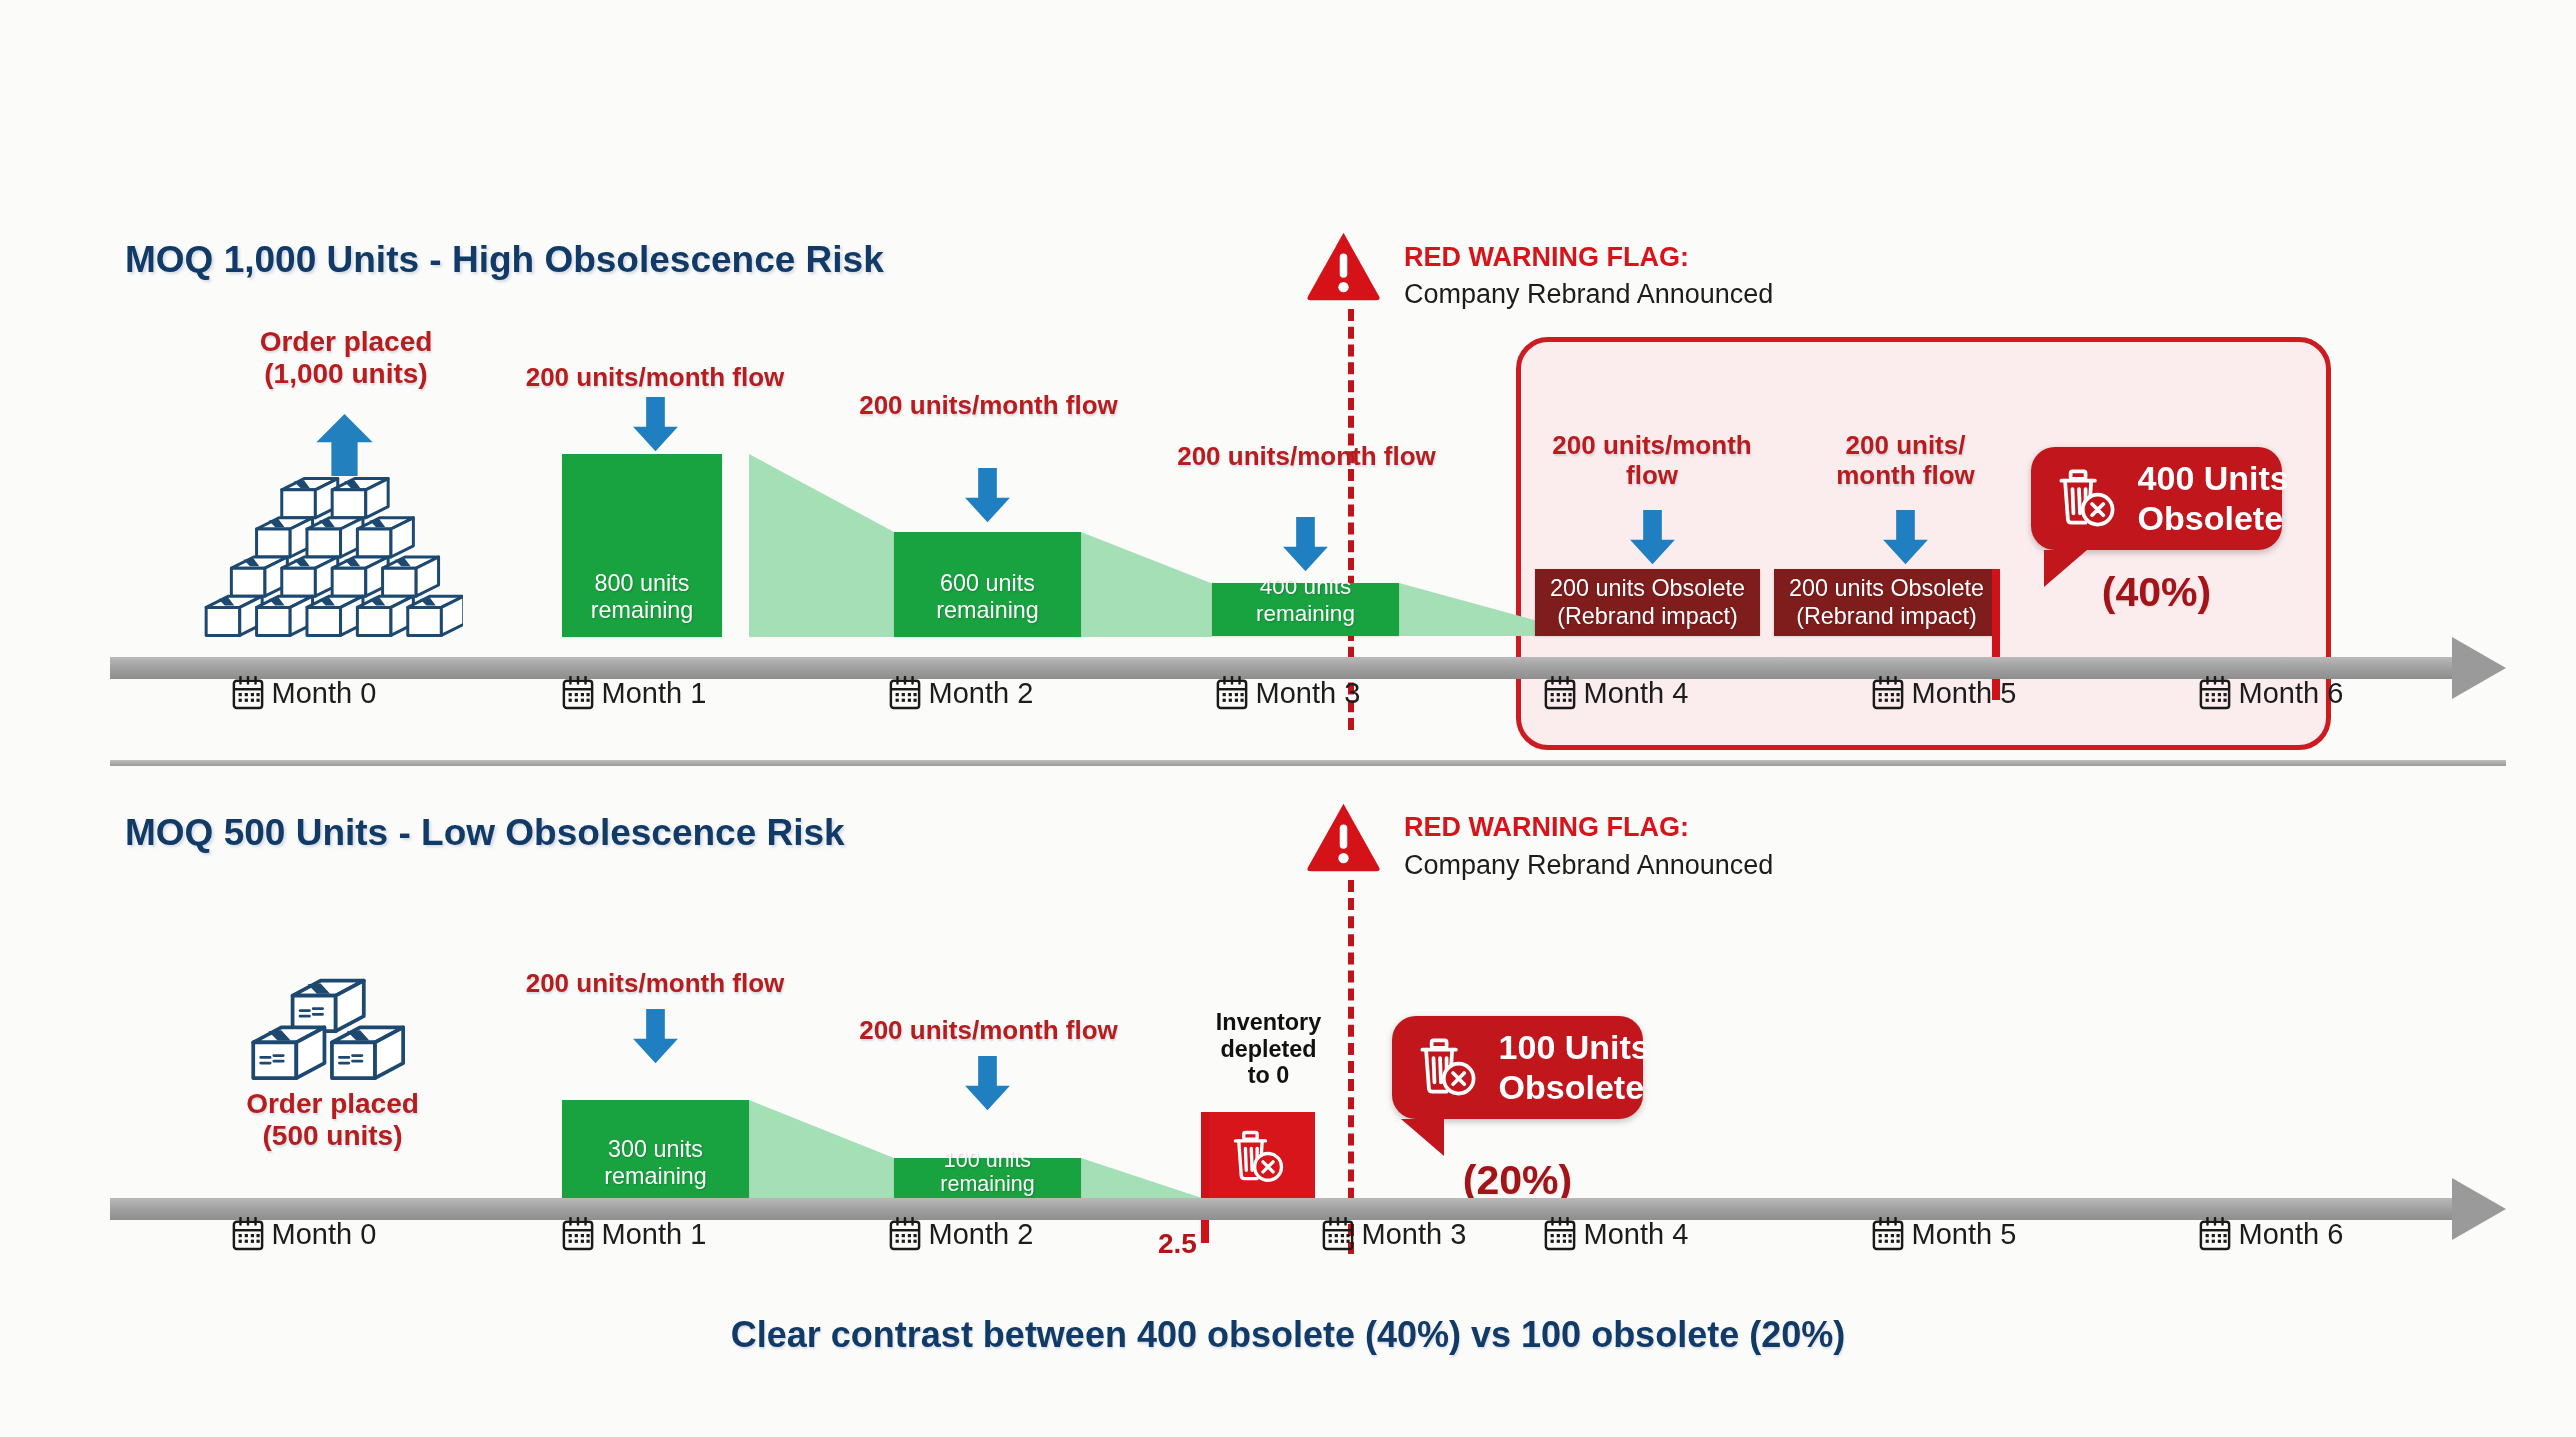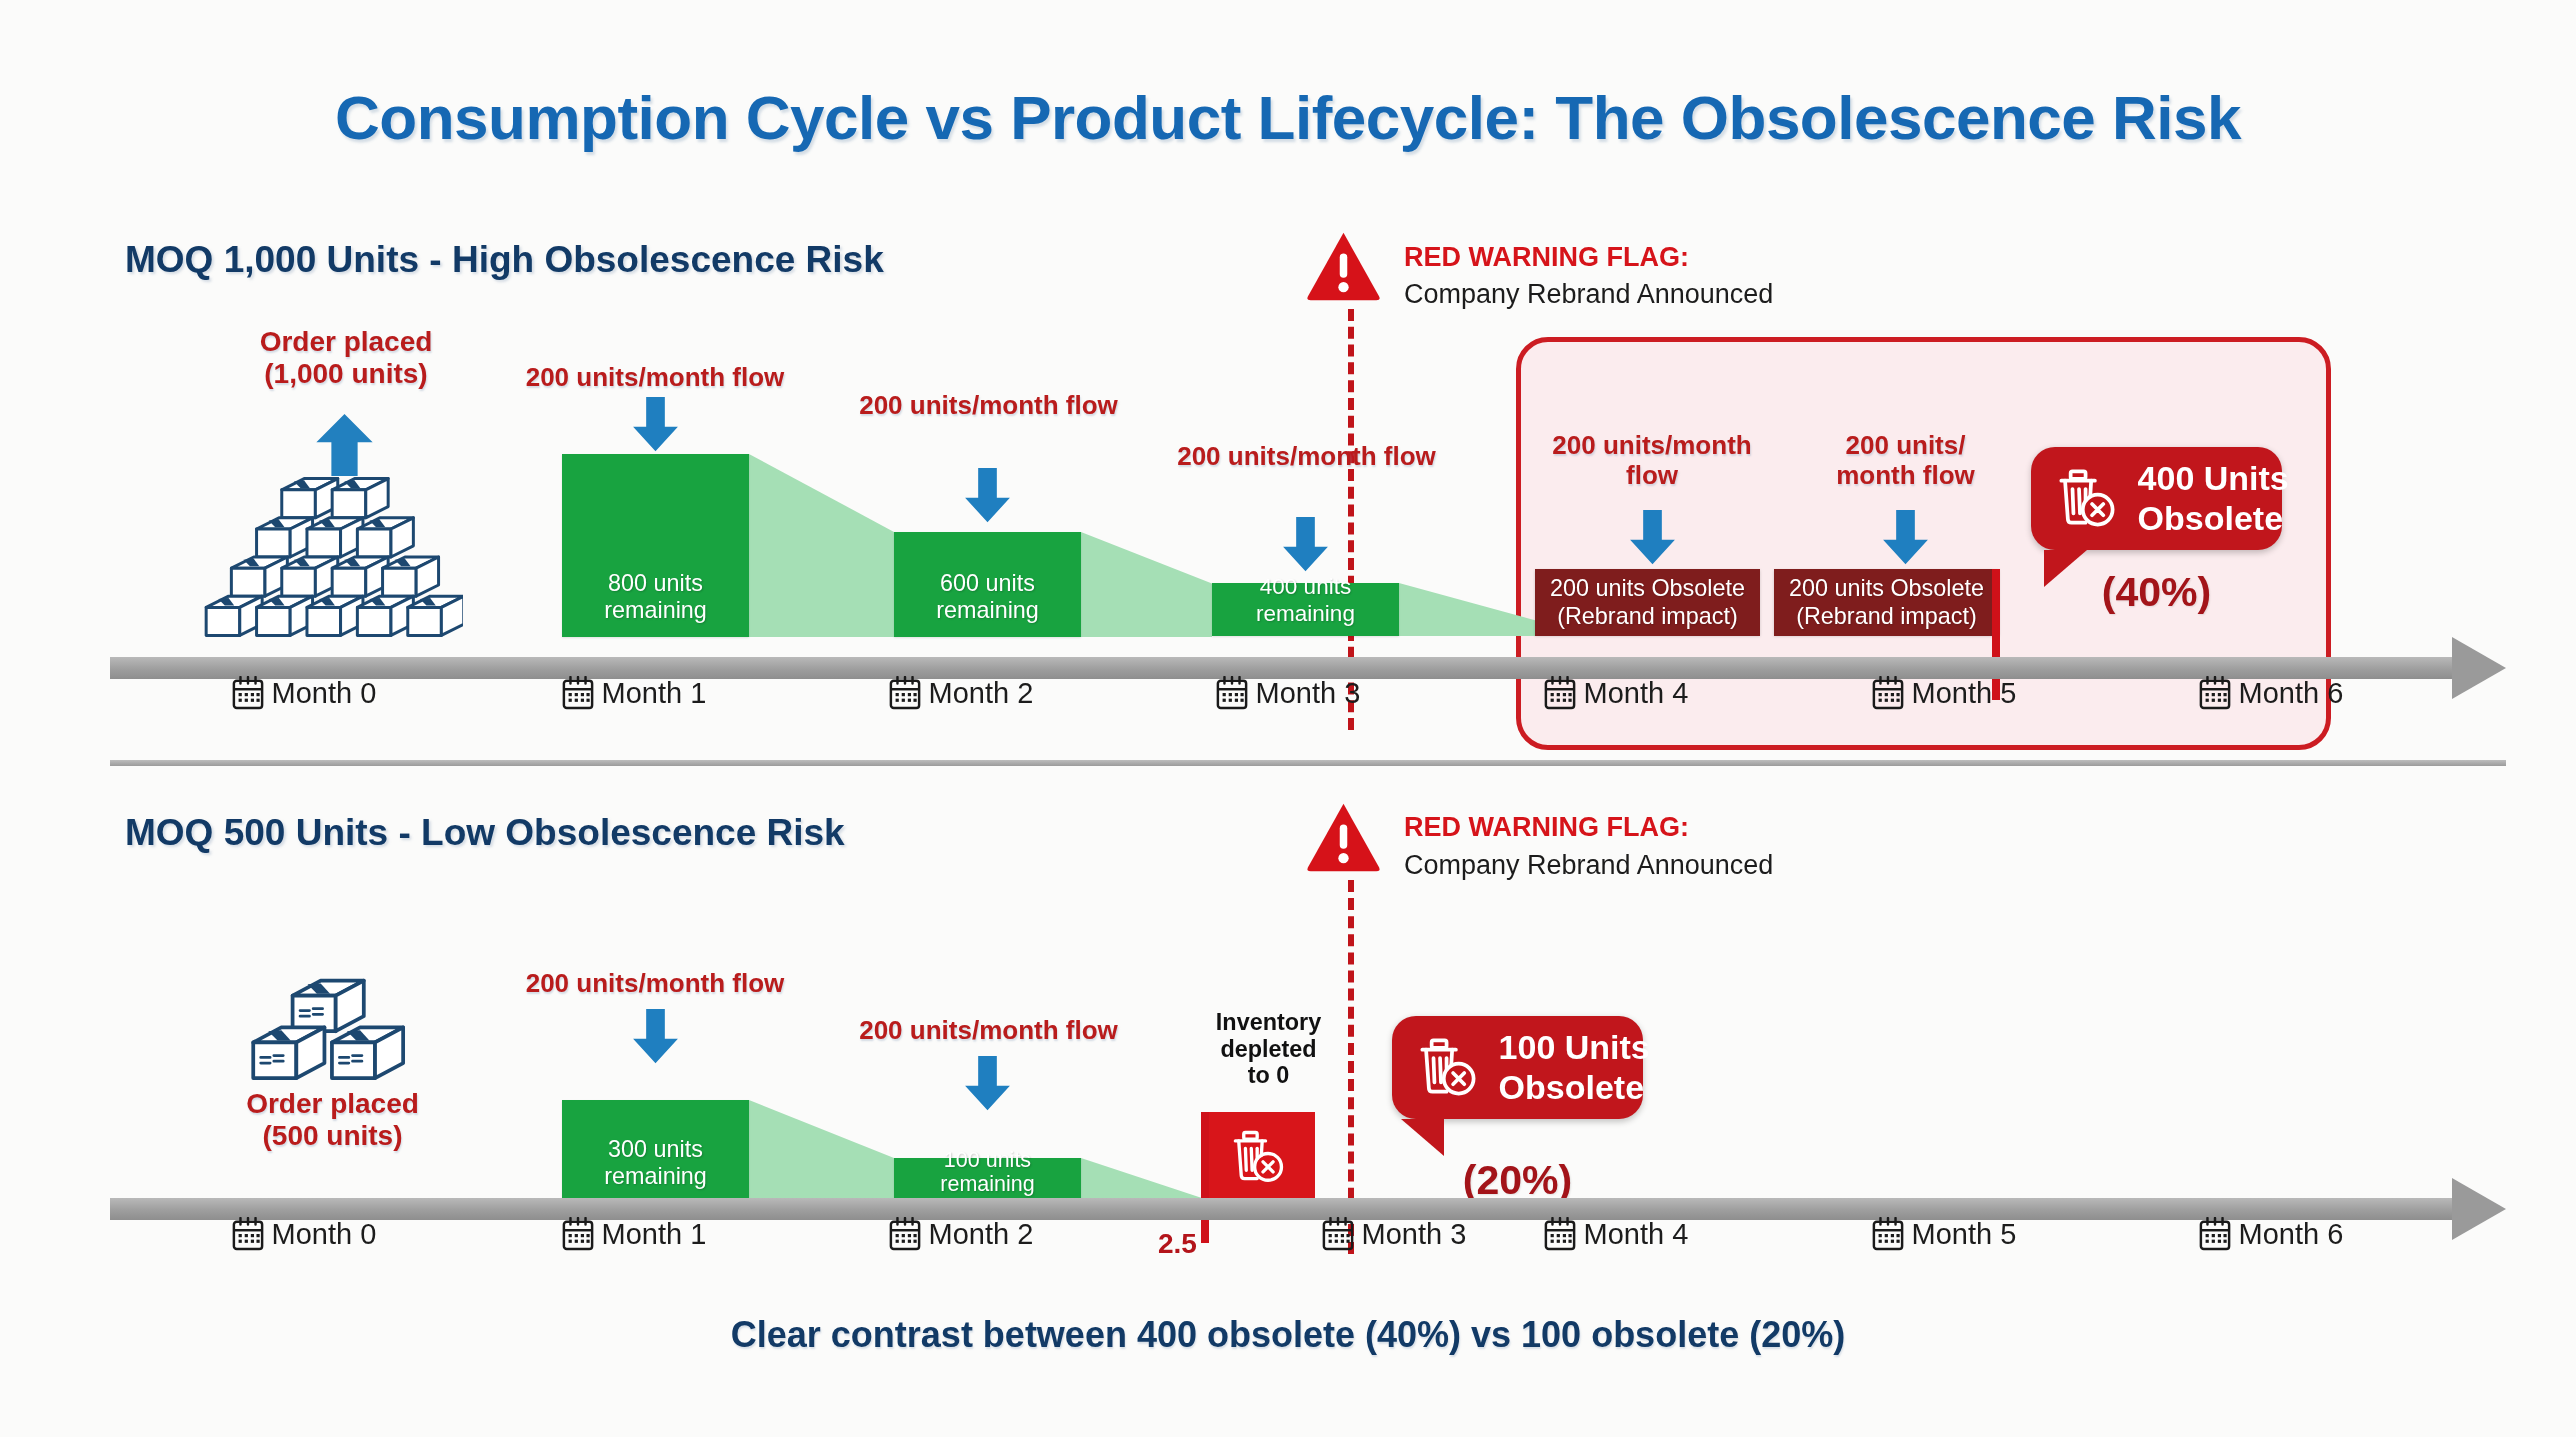--- a/index.html
+++ b/index.html
@@ -123,21 +123,20 @@
     left:0;width:2576px;text-align:center;
     font-size:36px;font-weight:bold;color:#123a66;line-height:1.38;
     text-shadow:0.9px 1.9px 1.9px rgba(150,170,195,.35);
   }
 </style>
 </head>
 <body>
 
 <div class="root">
 
-  <div class="abs title">Consumption Cycle vs Product Lifecycle: The Obsolescence Risk</div>
 
   <div class="abs sec-head" style="left:125px;top:239px;">MOQ 1,000 Units - High Obsolescence Risk</div>
 
   <div class="abs" style="left:1306px;top:229px;width:75px;height:75px;">
     <svg width="75" height="75" viewBox="0 0 80 80">
       <path d="M40 4 L78 72 Q80 76 75 76 L5 76 Q0 76 2 72 Z" fill="#d61219"></path>
       <rect x="36" y="26" width="8" height="26" rx="4" fill="#fff"></rect>
       <circle cx="40" cy="62" r="5.5" fill="#fff"></circle>
     </svg>
   </div>
@@ -262,21 +261,21 @@
     <svg width="131" height="105" viewBox="0 0 140 112" preserveAspectRatio="none">
         <polygon points="0,0 140,55 140,112 0,112" fill="#a5dfb5"></polygon>
       </svg>
   </div>
   <div class="abs slope" style="left:1399px;top:583px;width:136px;height:53px;">
     <svg width="136" height="53" viewBox="0 0 145 57" preserveAspectRatio="none">
         <polygon points="0,0 145,40 145,57 0,57" fill="#a5dfb5"></polygon>
       </svg>
   </div>
 
-  <div class="abs gbar" style="left:562px;top:454px;width:187px;height:183px;">
+  <div class="abs gbar" style="left:562px;top:454px;width:160px;height:183px;">
     <span>800 units</span>
     <span>remaining</span>
   </div>
   <div class="abs gbar" style="left:894px;top:532px;width:187px;height:105px;">
     <span>600 units</span>
     <span>remaining</span>
   </div>
   <div class="abs gbar" style="left:1212px;top:583px;width:187px;height:53px;padding-bottom:9.4px;font-size:22.5px;">
     <span>400 units</span>
     <span>remaining</span>

